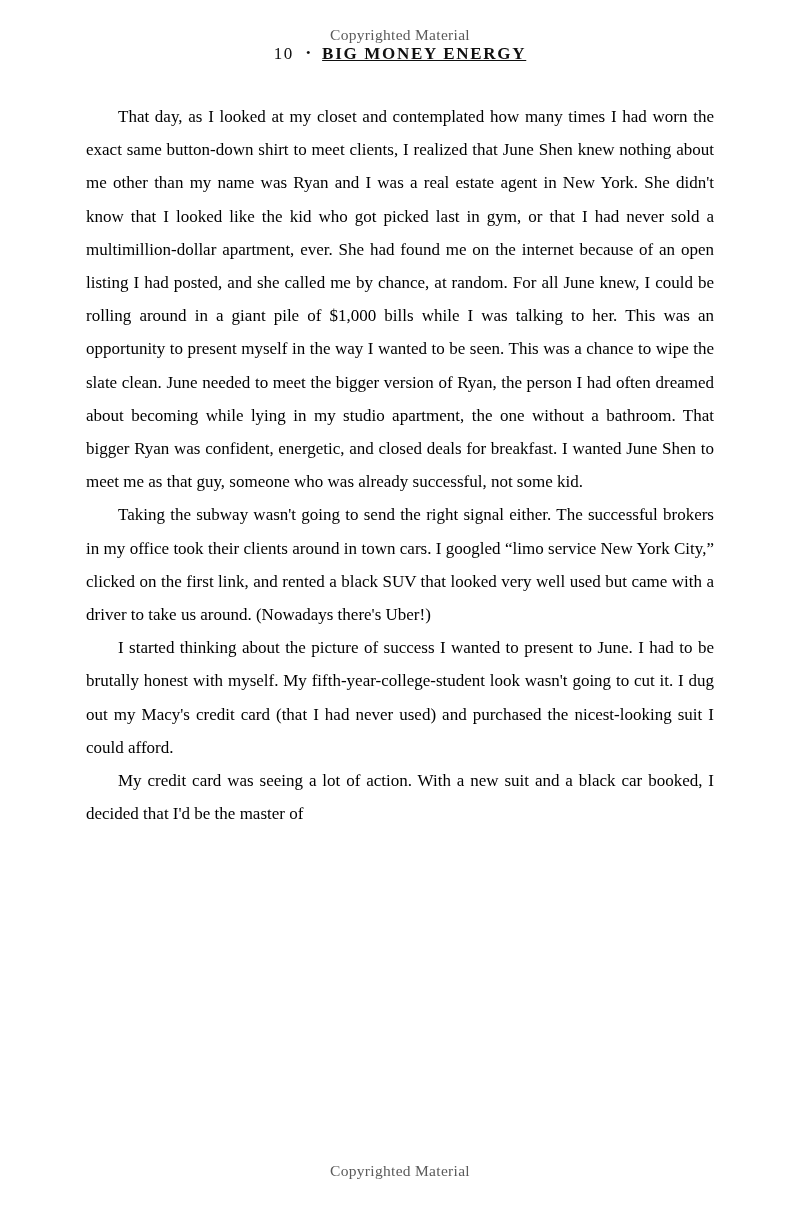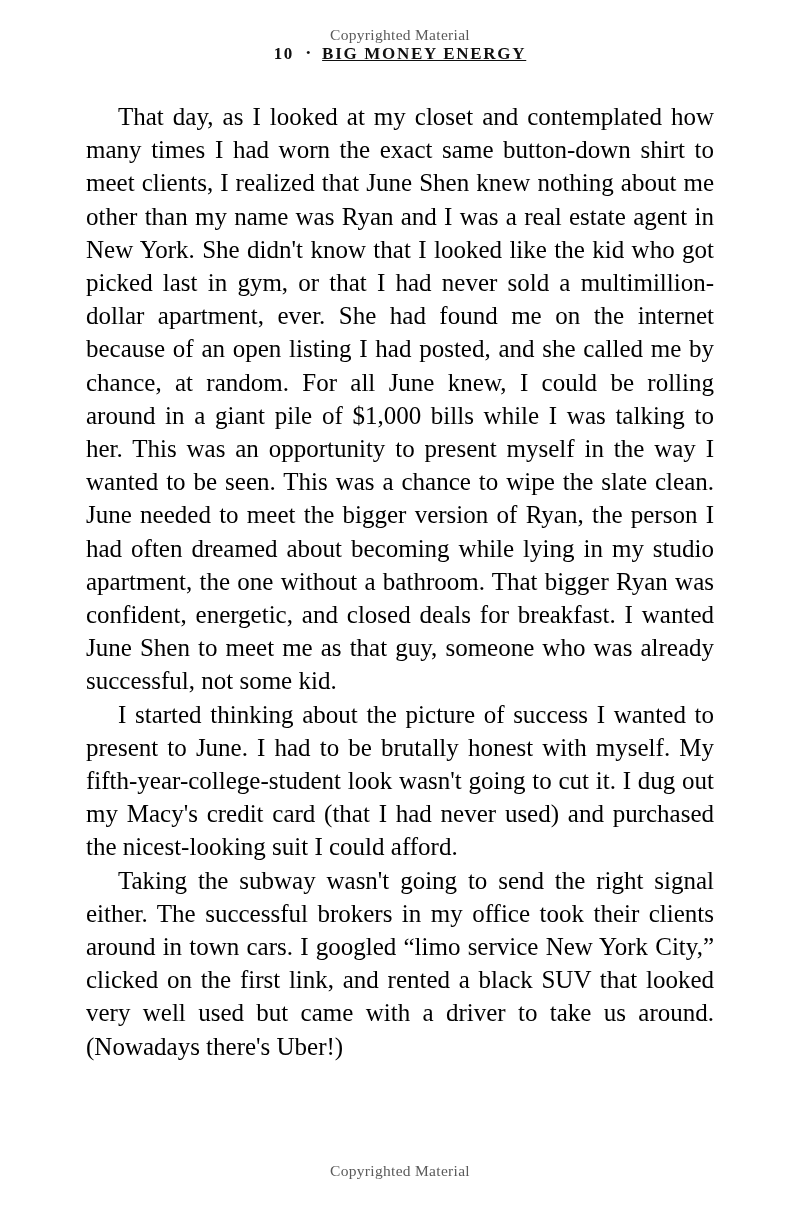--- a/index.html
+++ b/index.html
@@ -38,41 +38,41 @@
     left: 0;
     width: 800px;
     text-align: center;
     font-family: "Liberation Serif", serif;
     font-size: 17px;
     letter-spacing: 1.6px;
     color: #111;
     white-space: nowrap;
   }
   .running-head .folio {
-    font-weight: 700;
+    font-weight: 400;
     letter-spacing: 1.6px;
   }
   .running-head .sep {
     display: inline-block;
     padding: 0 10px 0 12px;
     position: relative;
     top: -2px;
     font-size: 13px;
   }
   .running-head .title {
     font-weight: 700;
     letter-spacing: 1.7px;
     text-decoration: underline;
   }
   .body-text {
     position: absolute;
     top: 100px;
     left: 86px;
     width: 628px;
-    font-size: 25px;
+    font-size: 17px;
     line-height: 33.2px;
     text-align: justify;
     text-justify: inter-word;
     color: #000;
     font-family: "Liberation Serif", serif;
   }
   .body-text p {
     margin: 0;
     text-indent: 32px;
     hyphens: manual;
@@ -95,19 +95,20 @@
 <div class="page">
 
   <div class="copyright-top">Copyrighted Material</div>
 
   <div class="running-head">
     <span class="folio">10</span><span class="sep">•</span><span class="title">BIG MONEY ENERGY</span>
   </div>
 
   <div class="body-text">
     <p>That day, as I looked at my closet and contemplated how many times I had worn the exact same button-down shirt to meet clients, I realized that June Shen knew nothing about me other than my name was Ryan and I was a real estate agent in New York. She didn't know that I looked like the kid who got picked last in gym, or that I had never sold a multimillion-dollar apartment, ever. She had found me on the internet because of an open listing I had posted, and she called me by chance, at random. For all June knew, I could be rolling around in a giant pile of $1,000 bills while I was talking to her. This was an opportunity to present myself in the way I wanted to be seen. This was a chance to wipe the slate clean. June needed to meet the bigger version of Ryan, the person I had often dreamed about becoming while lying in my studio apartment, the one without a bathroom. That bigger Ryan was confident, energetic, and closed deals for breakfast. I wanted June Shen to meet me as that guy, someone who was already successful, not some kid.</p>
+    <p>Taking the subway wasn't going to send the right signal either. The successful brokers in my office took their clients around in town cars. I googled “limo service New York City,” clicked on the first link, and rented a black SUV that looked very well used but came with a driver to take us around. (Nowadays there's Uber!)</p>
     <p>I started thinking about the picture of success I wanted to present to June. I had to be brutally honest with myself. My fifth-year-college-student look wasn't going to cut it. I dug out my Macy's credit card (that I had never used) and purchased the nicest-looking suit I could afford.</p>
-    <p>Taking the subway wasn't going to send the right signal either. The successful brokers in my office took their clients around in town cars. I googled “limo service New York City,” clicked on the first link, and rented a black SUV that looked very well used but came with a driver to take us around. (Nowadays there's Uber!)</p>
+    <p>My credit card was seeing a lot of action. With a new suit and a black car booked, I decided that I'd be the master of</p>
   </div>
 
   <div class="copyright-bottom">Copyrighted Material</div>
 
 </div>
 
 </body></html>

